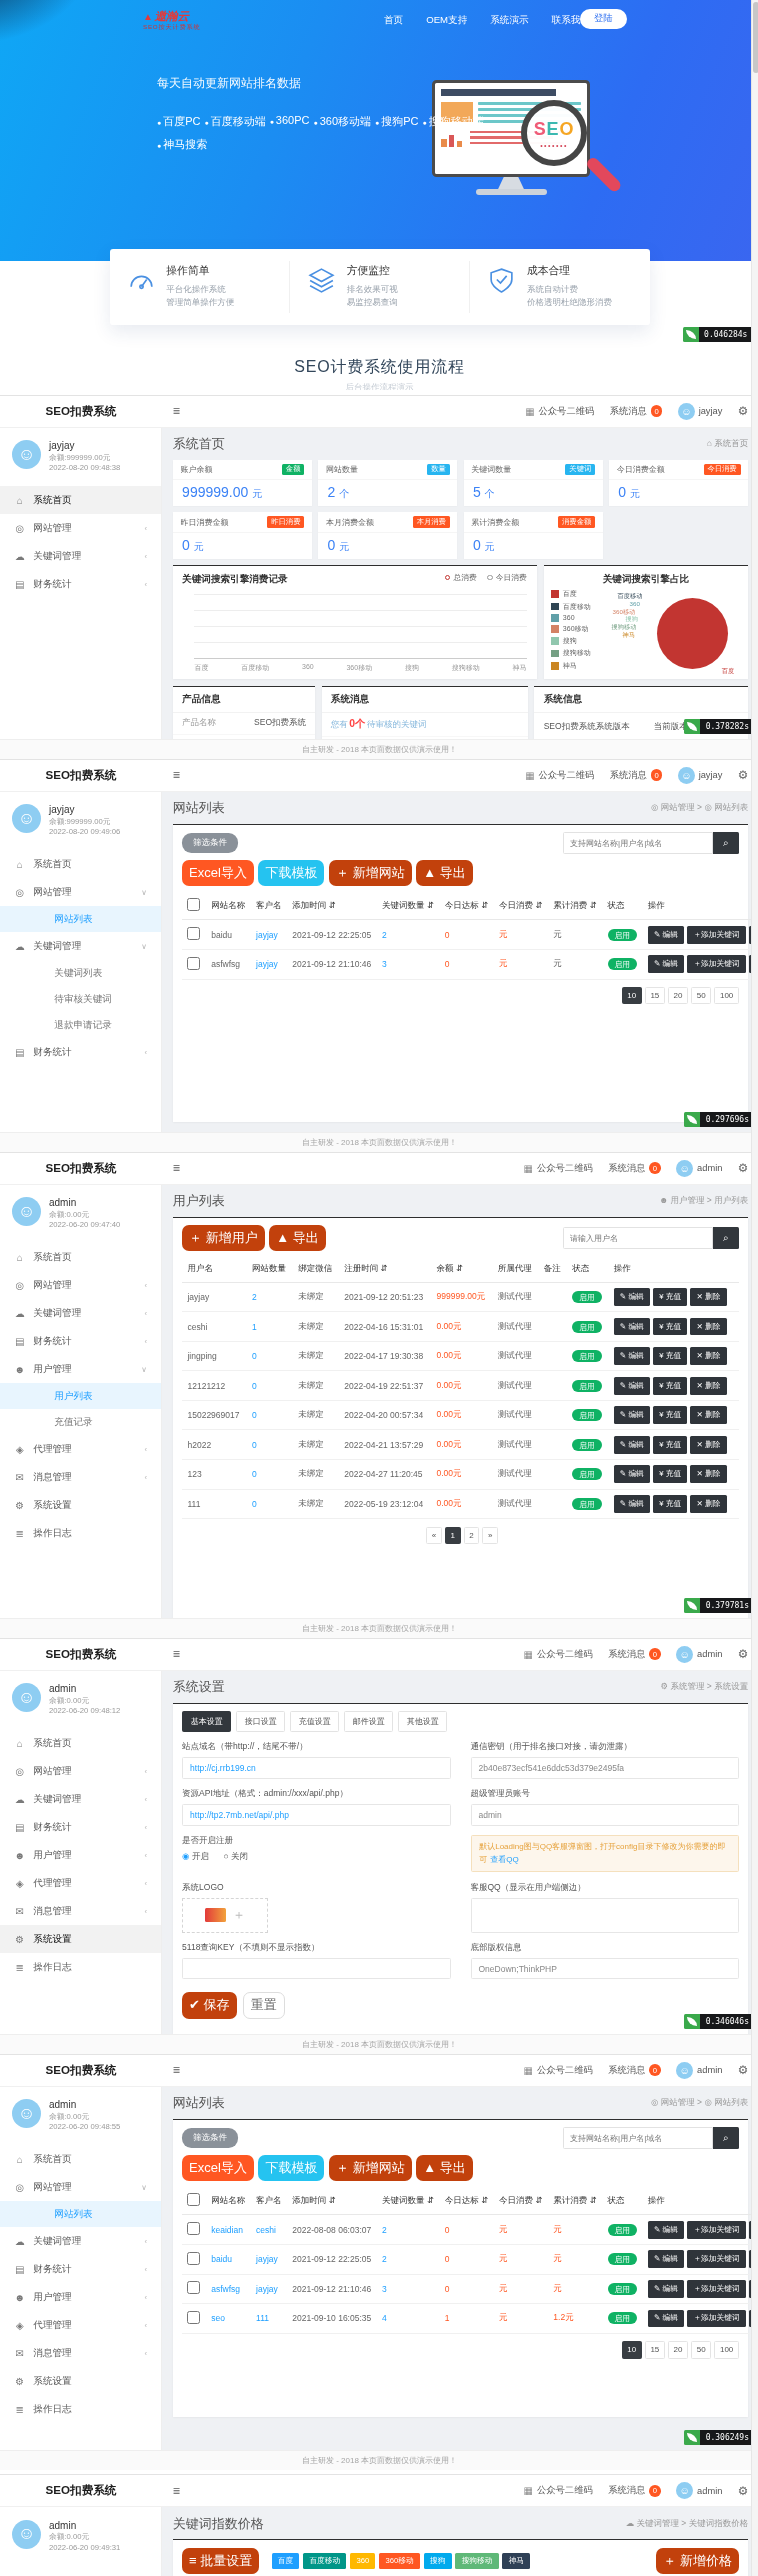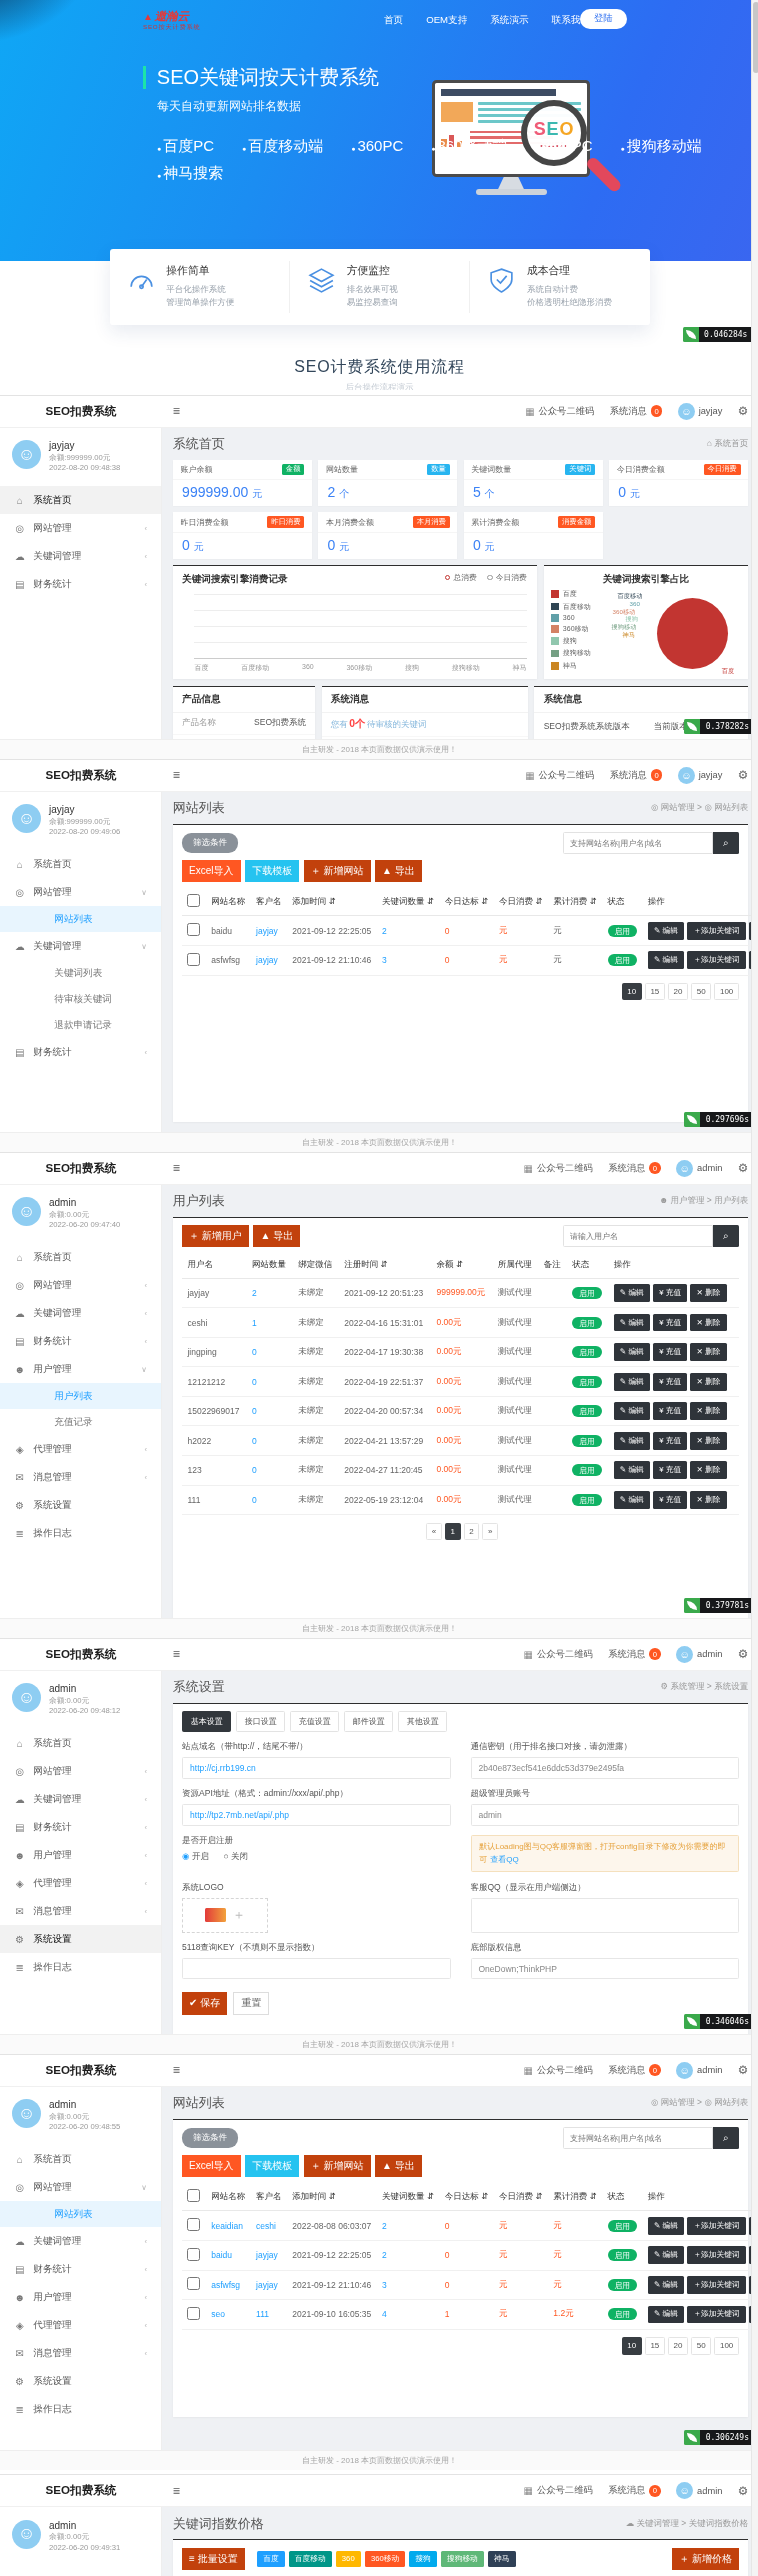--- a/index.html
+++ b/index.html
@@ -12,21 +12,21 @@
   .logo{position:absolute;left:143px;top:9.3px;line-height:1.2}
   .logo-top{color:#e23a3a;font-weight:bold;font-style:italic;font-size:11.6px}
   .logo-mark{color:#e23a3a;font-size:10px;margin-right:1.5px}
   .logo-sub{color:#d23333;font-size:6.2px;letter-spacing:0.8px}
   .nav-links{position:absolute;left:384px;top:14px;display:flex;gap:23px;color:#fff;font-size:9.6px}
   .nav-links span{cursor:pointer}
   .login-btn{position:absolute;left:580px;top:8.5px;background:#fff;color:#2a6df0;border-radius:10.8px;padding:3.9px 14px;font-size:9.3px;cursor:pointer}
   .hero-copy{position:absolute;left:143px;top:66px;color:#fff;z-index:2}
   .hero-title{font-size:20px;border-left:3.1px solid #1de3a7;padding-left:10.8px;line-height:23px;font-weight:normal}
   .hero-sub{font-size:12px;margin-top:9.3px;padding-left:14px;opacity:.96;font-weight:normal}
-  .hero-bullets{margin-top:21.6px;padding-left:14px;font-size:15px;display:flex;gap:28px}
+  .hero-bullets{margin-top:21.6px;padding-left:14px;font-size:11px;display:flex;gap:4px}
   .hero-bullets span::before{content:"● ";font-size:7px}
   .hero-bullets2{margin-top:7.7px}
   
   .monitor{position:absolute;left:432px;top:80px;z-index:1}
   .screen{width:158px;height:97px;background:#fff;border:3.9px solid #4b4b4b;border-radius:4.6px;position:relative;padding:6.2px;overflow:hidden}
   .scr-bar{height:7px;background:#3d4c63;width:82%;margin-bottom:5.4px}
   .scr-row{display:flex;gap:4.6px;margin-bottom:4.6px}
   .scr-block{width:32px;height:20px;background:#f2a859}
   .scr-lines{flex:1}
   .scr-line{height:3.1px;background:#6cc7c9;margin-bottom:3.1px;border-radius:0.8px}
@@ -133,21 +133,21 @@
   .kv .v{color:#555}
   .msg-row{padding:4.6px 9.3px;border-bottom:0.8px solid #f7f7f7;font-size:8.5px;color:#85b7dc}
   .msg-num{color:#ff4444;font-size:10.4px;font-weight:bold;padding:0 1.5px}
   .sys-row{display:flex;justify-content:space-between;padding:7.7px 9.3px;font-size:8.5px;color:#555}
   .ver-badge{background:#ffb800;color:#fff;padding:1.5px 5.4px;border-radius:1.5px;font-size:8px}
 
   
   .panel.pad{padding:7.7px 9.3px}
   .tools{display:flex;align-items:center;gap:4.6px;margin-bottom:6.2px}
   .pill{background:#8a9199;color:#fff;border-radius:9.3px;padding:3.9px 10.8px;font-size:8.5px;cursor:pointer}
-  .btn{color:#fff;font-size:10px;padding:3.9px 7px;border-radius:0;cursor:pointer;white-space:nowrap;border:none;display:inline-block}
+  .btn{color:#fff;font-size:13px;padding:3.9px 7px;border-radius:7px;cursor:pointer;white-space:nowrap;border:none;display:inline-block}
   .btn-red{background:#ff5722}.btn-cyan{background:#25c3f0}.btn-dark{background:#c2410c}
   .search{margin-left:auto;display:flex}
   .search input{width:150px;height:21.6px;border:0.8px solid #e2e2e2;padding:0 6.2px;font-size:8px;color:#888;border-radius:1.5px 0 0 1.5px;outline:none}
   .sbtn{width:26px;height:21.6px;background:#32373c;color:#fff;display:flex;align-items:center;justify-content:center;border-radius:0 1.5px 1.5px 0;cursor:pointer;font-size:10px}
   table.tbl{width:100%;border-collapse:collapse;font-size:8.5px;color:#666;white-space:nowrap}
   .tbl th{text-align:left;font-weight:normal;color:#333;padding:6.2px 5.4px;border-bottom:0.8px solid #e8e8e8}
   .tbl td{padding:5.4px;border-bottom:0.8px solid #f0f0f0}
   .c-blue{color:#1e9fff}.c-red{color:#ff5722}
   .badge-on{background:#0fb264;color:#fff;border-radius:7.7px;padding:1.5px 7px;font-size:7.7px}
   .rowbtn{display:inline-block;background:#2f343a;color:#fff;font-size:7.7px;padding:3.9px 6.2px;border-radius:1.5px;margin-right:3.1px;cursor:pointer}
@@ -195,21 +195,20 @@
     </div>
     <div class="nav-links">
       <span>首页</span>
         <span>OEM支持</span>
         <span>系统演示</span>
         <span>联系我们</span>
     </div>
     <div class="login-btn">登陆</div>
 
     <div class="hero-copy">
-      <h1 class="hero-title">SEO关键词按天计费系统</h1>
       <h2 class="hero-sub">每天自动更新网站排名数据</h2>
       <div class="hero-bullets">
         <span>百度PC</span>
           <span>百度移动端</span>
           <span>360PC</span>
           <span>360移动端</span>
           <span>搜狗PC</span>
           <span>搜狗移动端</span>
       </div>
       <div class="hero-bullets hero-bullets2">

